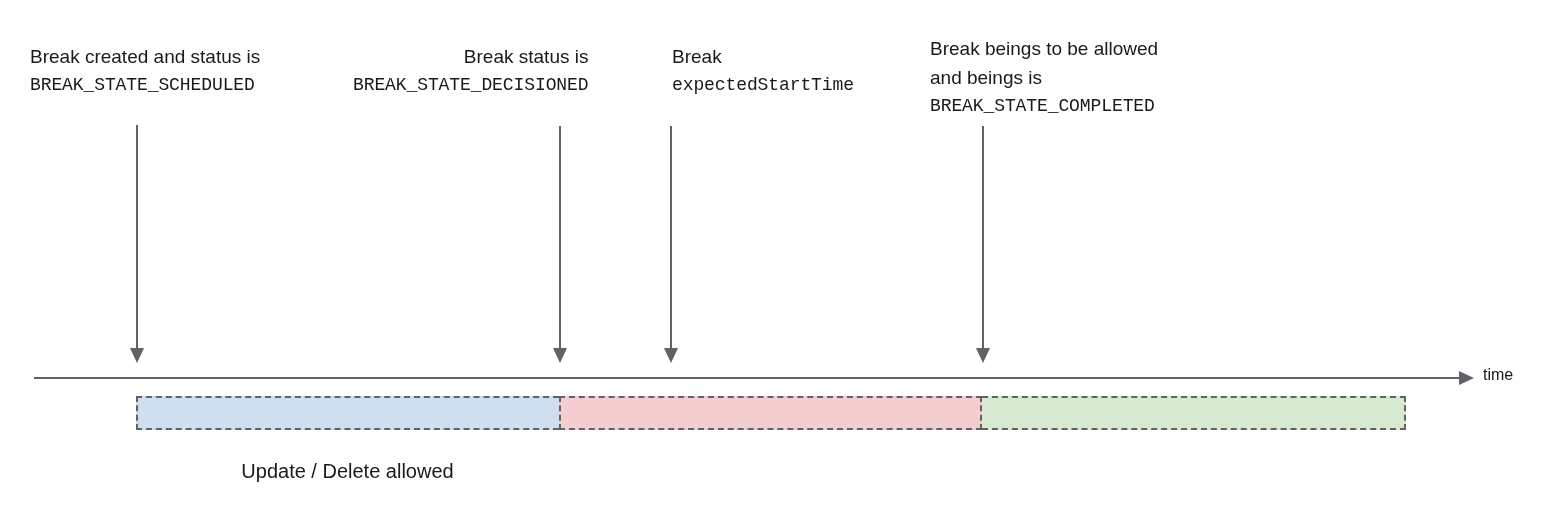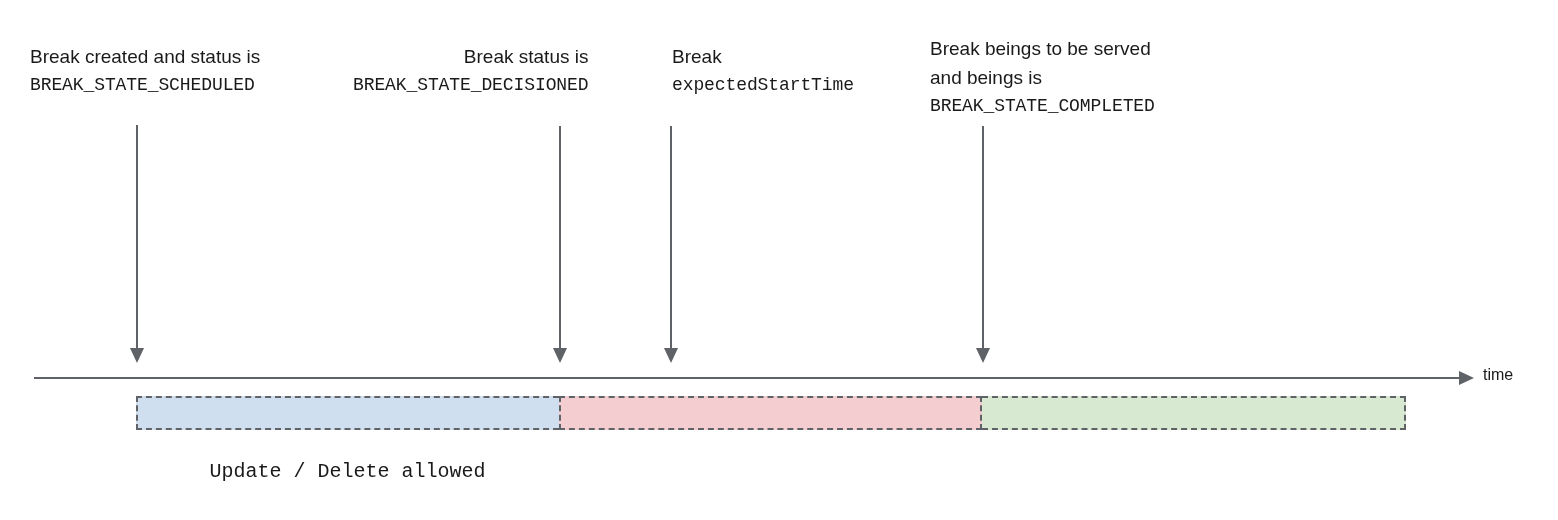--- a/index.html
+++ b/index.html
@@ -136,21 +136,20 @@
   }
 
   
   .caption {
     position: absolute;
     top: 460px;
     font-size: 20px;
     color: #1a1a1a;
     text-align: center;
     white-space: nowrap;
-    font-family: Liberation Mono, monospace;
   }
   .cap-1 { left: 136px; width: 423px; }
   .cap-2 { left: 559px; width: 423px; }
   .cap-3 { left: 982px; width: 424px; }
 </style>
 </head>
 <body>
 
 <div class="diagram">
 
@@ -163,21 +162,21 @@
     <span class="ln">Break status is</span>
     <span class="ln mono">BREAK_STATE_DECISIONED</span>
   </div>
 
   <div class="annotation ann-3">
     <span class="ln">Break</span>
     <span class="ln mono">expectedStartTime</span>
   </div>
 
   <div class="annotation ann-4">
-    <span class="ln">Break beings to be served</span>
+    <span class="ln">Break beings to be allowed</span>
     <span class="ln">and beings is</span>
     <span class="ln mono">BREAK_STATE_COMPLETED</span>
   </div>
 
   <div class="drop-arrow arrow-1">
     <div class="shaft"></div>
     <div class="head"></div>
   </div>
   <div class="drop-arrow arrow-2">
     <div class="shaft"></div>

